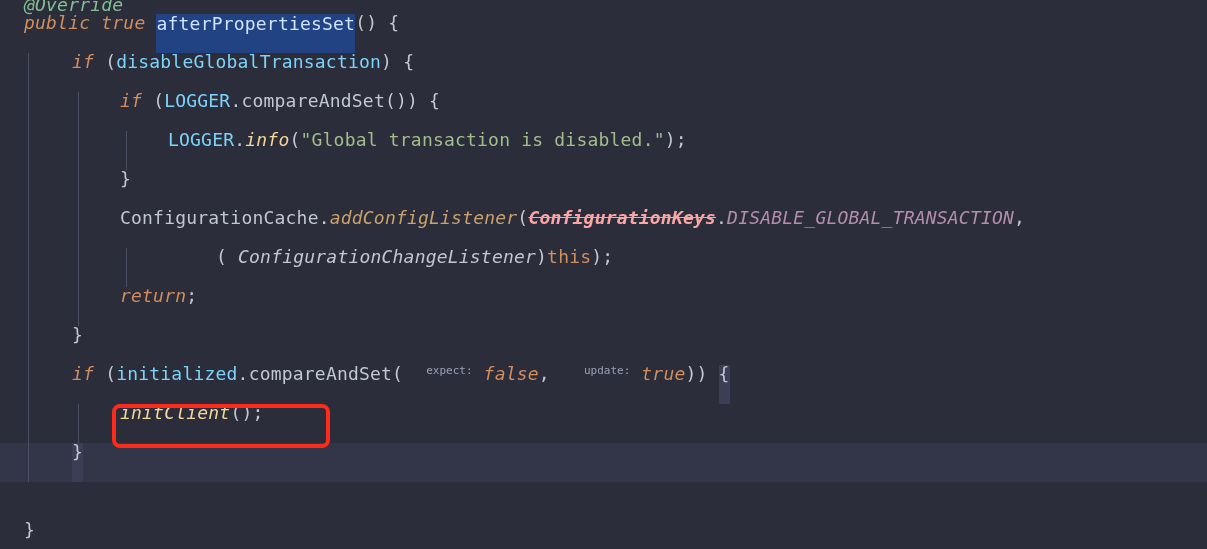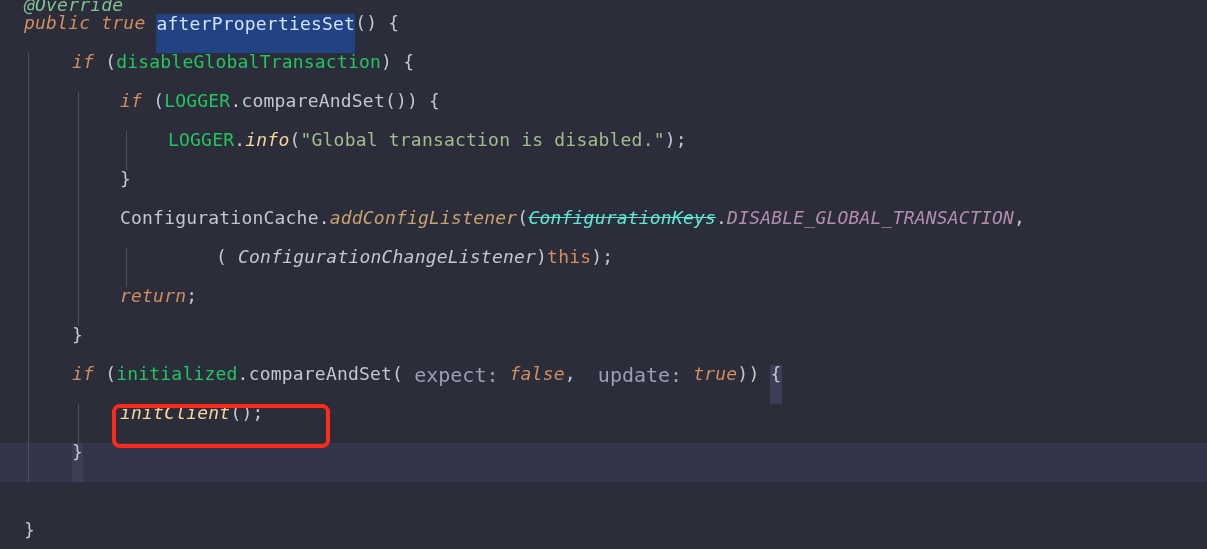--- a/index.html
+++ b/index.html
@@ -27,29 +27,29 @@
   }
   .line.first { height: 14px; align-items: flex-end; }
   .kw      { color: #d28e5d; font-style: italic; }
   .type    { color: #d28e5d; font-style: italic; }
   .method  { color: #f5d79b; font-style: italic; }
   .method-plain { color: #f5d79b; }
   .ident   { color: #c3c7d1; }
   .punc    { color: #c3c7d1; }
   .paren   { color: #c3c7d1; }
   .brace   { color: #c3c7d1; }
-  .field   { color: #22c55e; }
+  .field   { color: #7dd3fc; }
   .clazz   { color: #c3c7d1; }
   .static-meth { color: #c9a26d; font-style: italic; }
   .str     { color: #a3be8c; }
-  .deprec  { color: #5eead4; text-decoration: line-through; font-style: italic; }
+  .deprec  { color: #fca5a5; text-decoration: line-through; font-style: italic; font-weight: bold; }
   .const   { color: #b48ead; font-style: italic; }
   .this    { color: #d28e5d; }
   .bool    { color: #d28e5d; font-style: italic; }
-  .hint    { color: #9aa0b2; font-size: 20px; font-style: normal; letter-spacing: 0; }
+  .hint    { color: #9aa0b2; font-size: 11px; font-style: normal; letter-spacing: 0; margin-left: 12px; }
   .anno    { color: #83c092; font-style: italic; }
   .sel-bg   { background: #214283; color: #d0e3ff; padding: 1px 0; }
   .sel-brace { background: #3b3e55; padding: 0 0px; }
   .guide {
     position: absolute;
     top: 0; bottom: 0;
     width: 1px;
     background: #4b4f63;
   }
   .hl-row {

